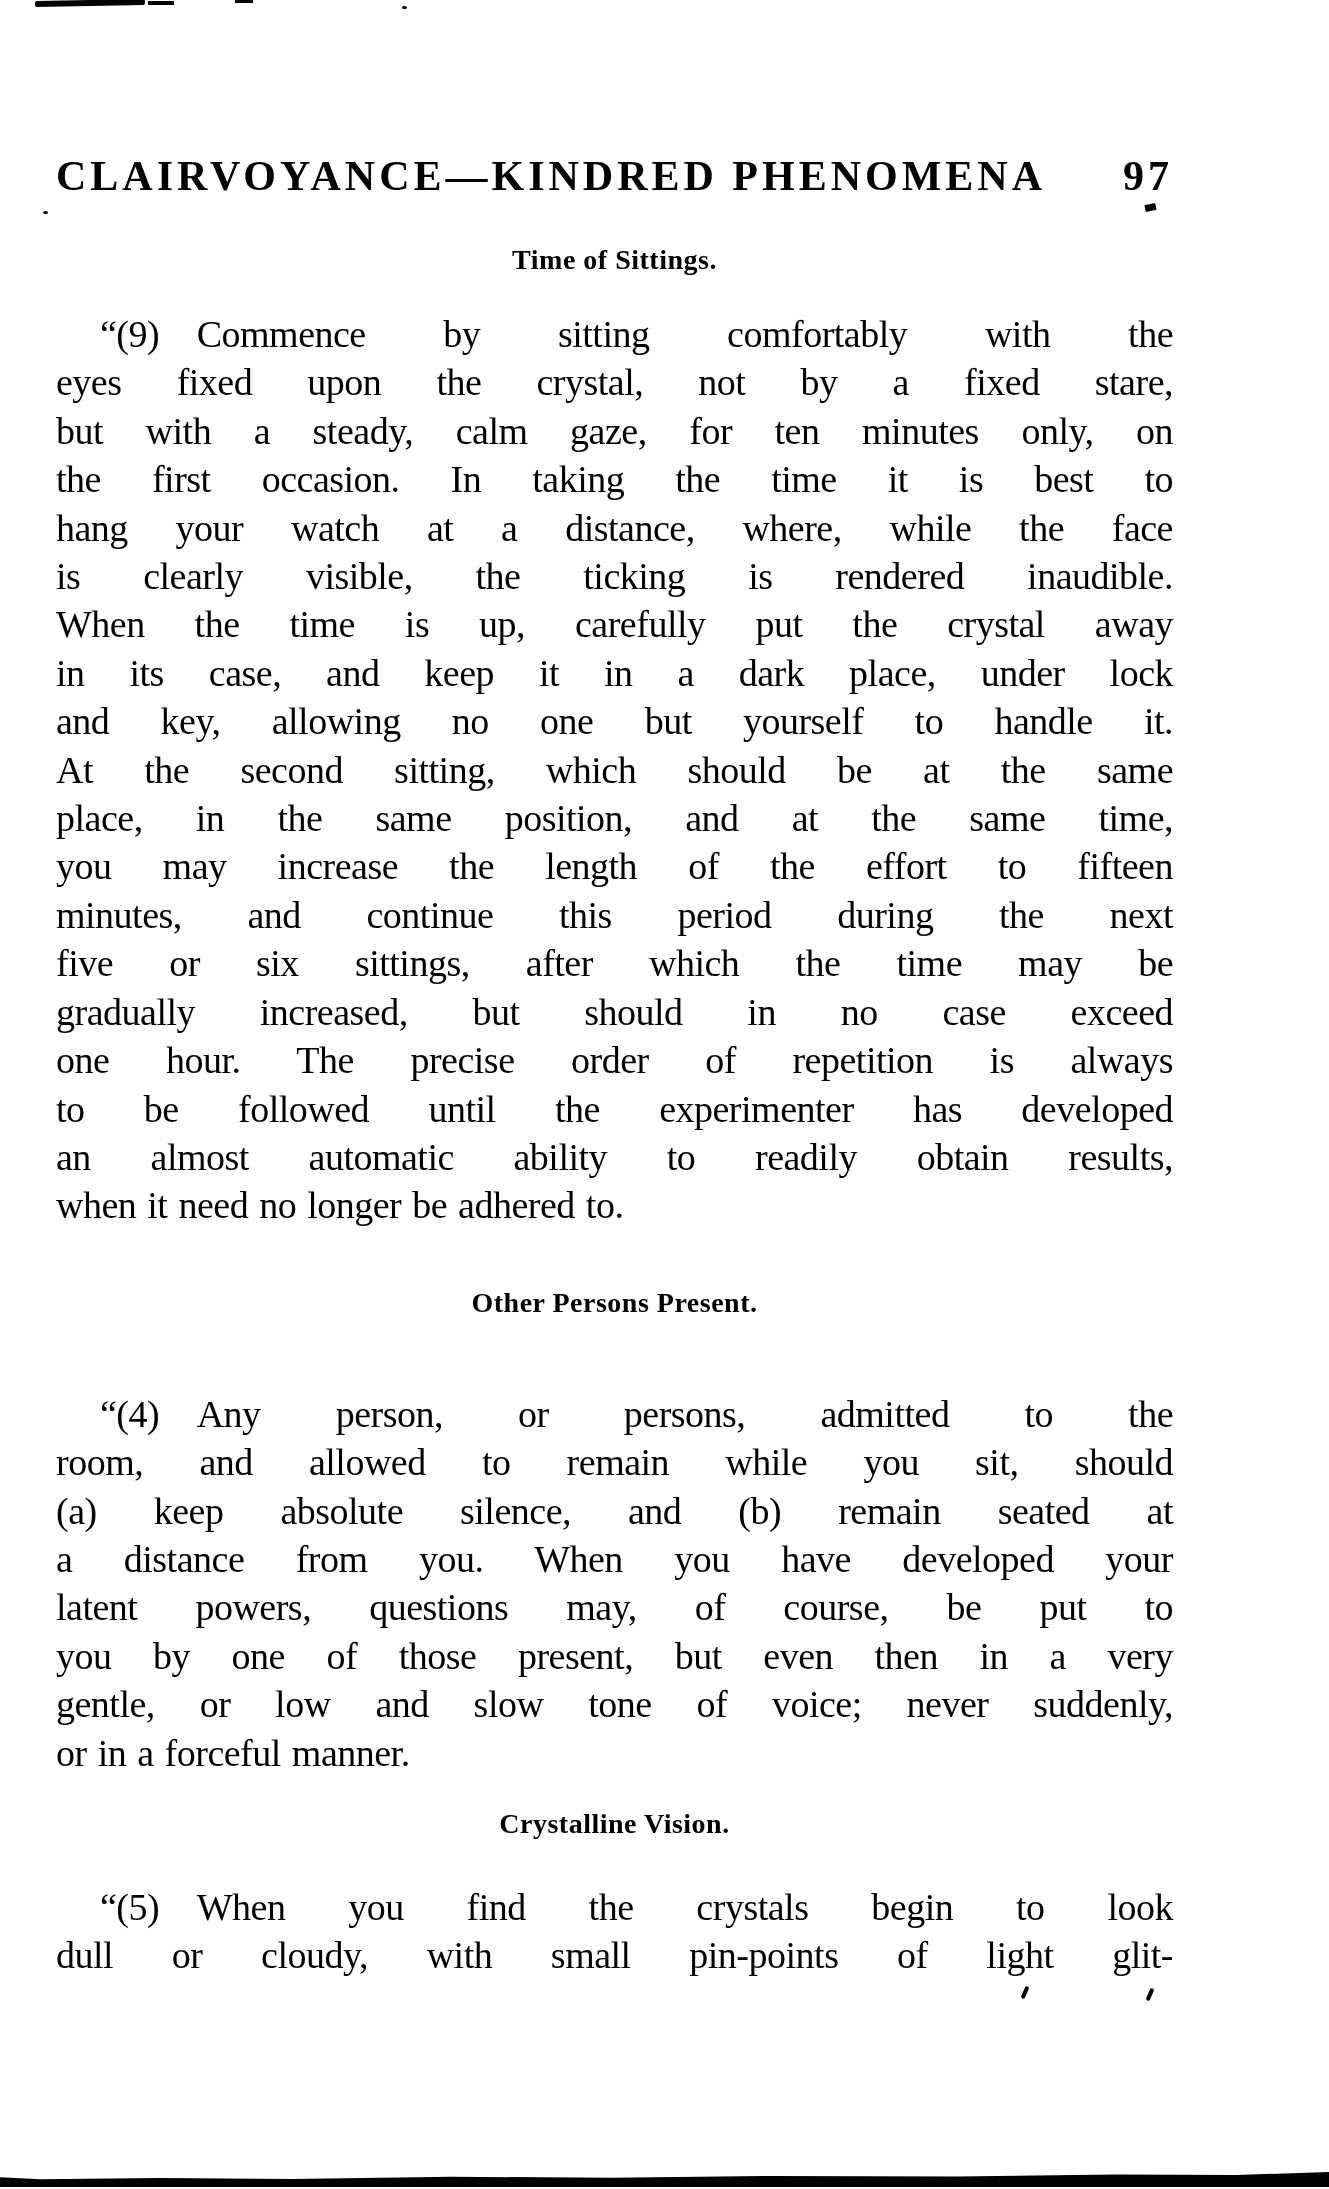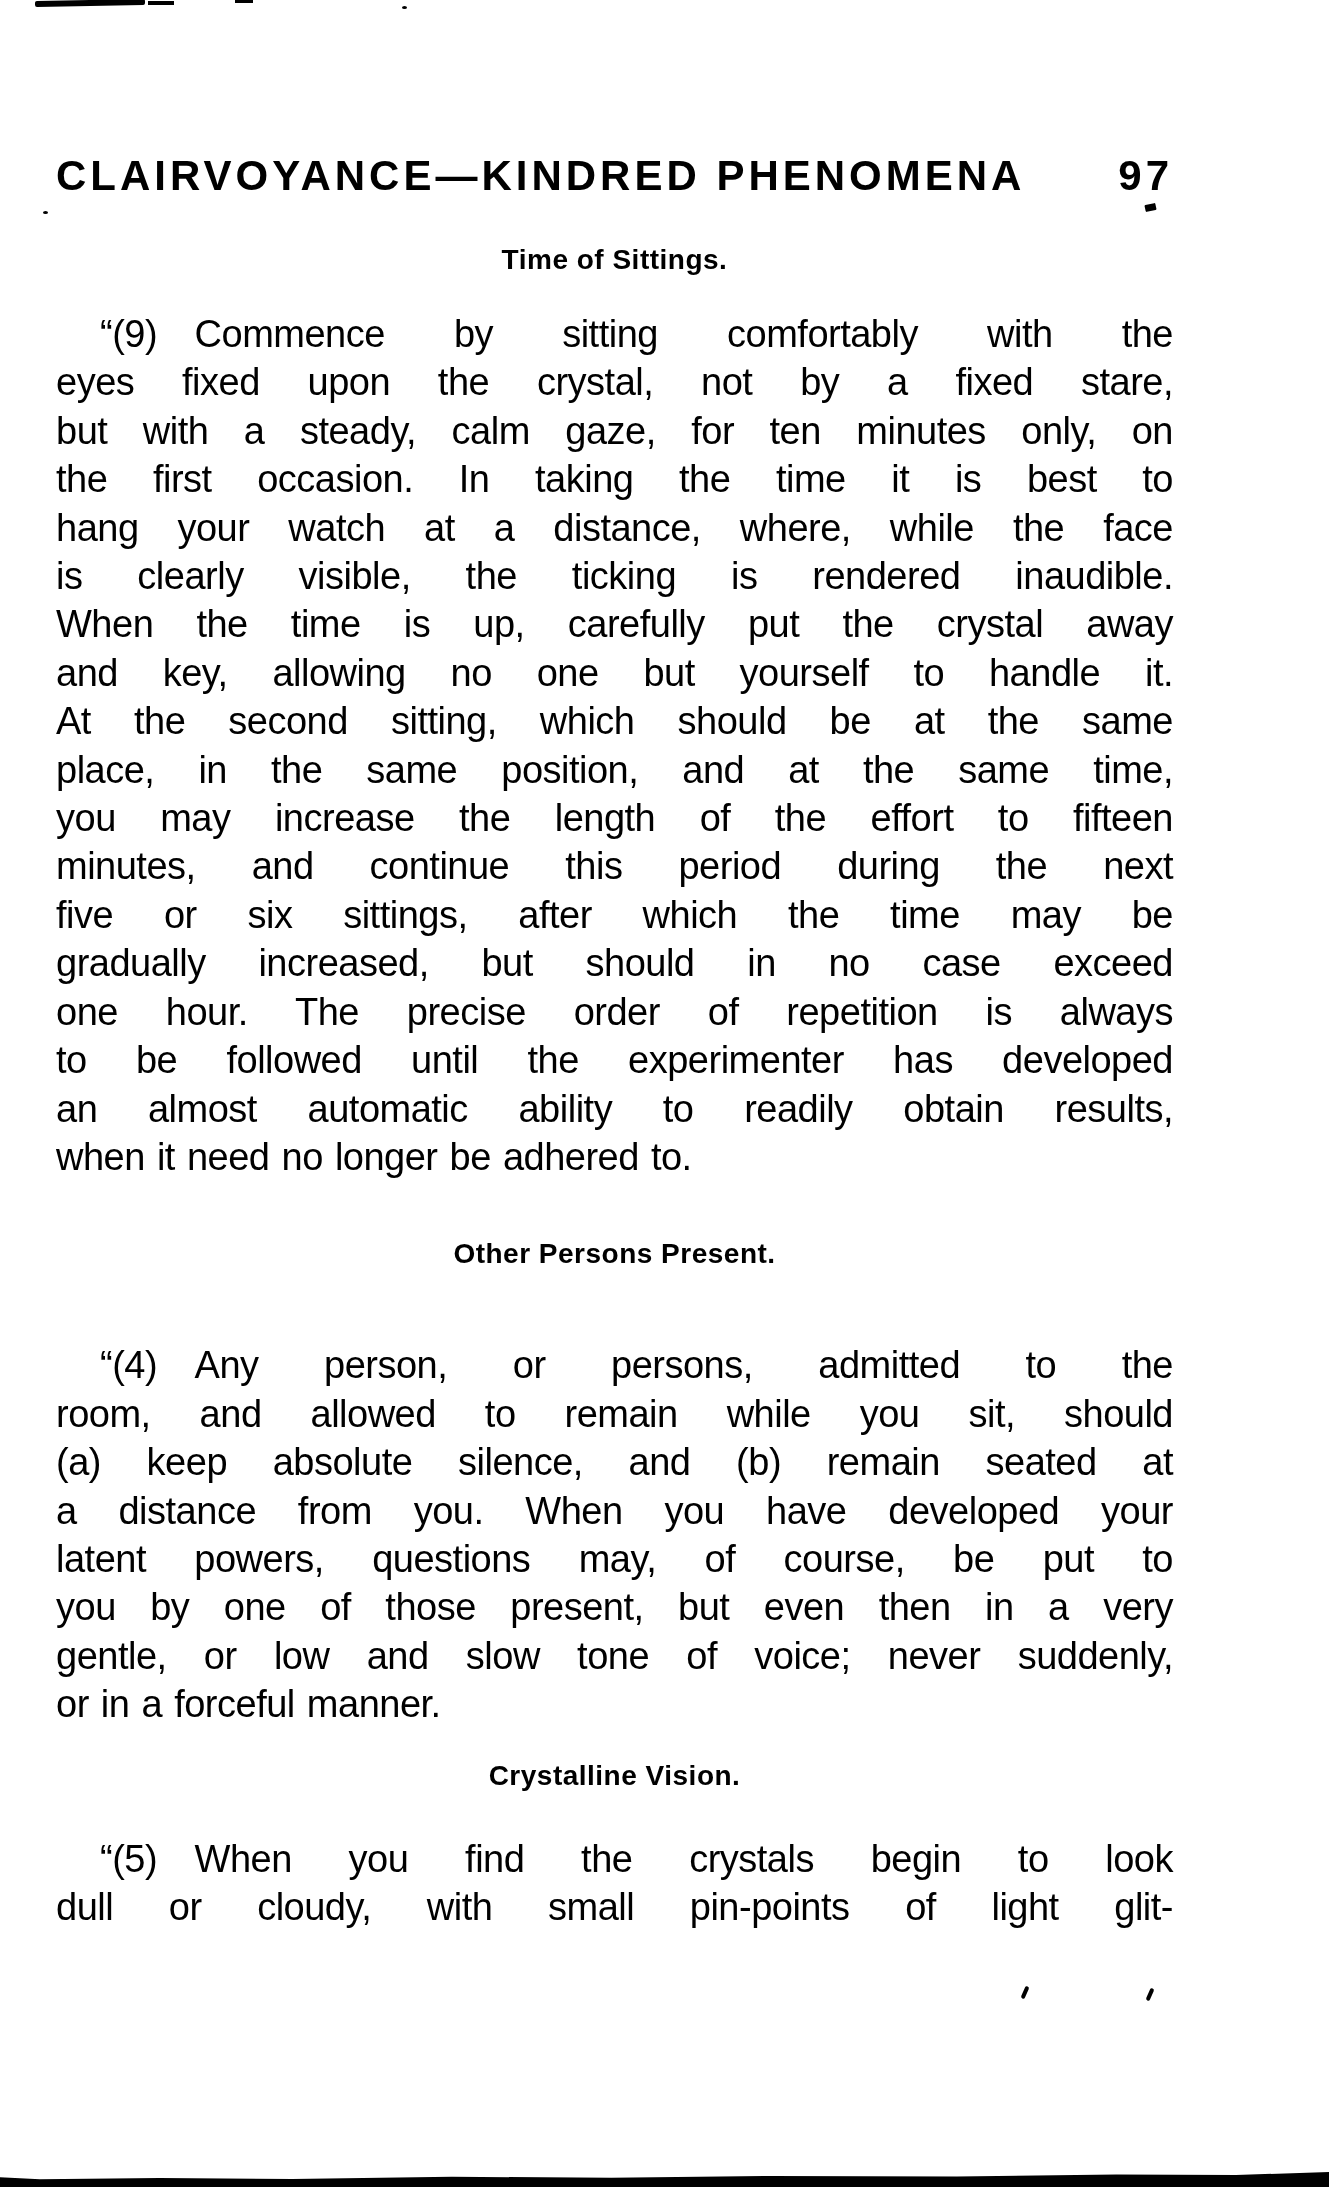--- a/index.html
+++ b/index.html
@@ -1,20 +1,20 @@
 <!DOCTYPE html>
 <html><head>
 <meta charset="utf-8">
 <style>
   html,body{margin:0;padding:0;background:#fff;}
   .page{
     position:relative;
     width:1329px;height:2189px;
     background:#fff;color:#000;
-    font-family:Liberation Sans, sans-serif;
+    font-family:Liberation Serif, serif;
     overflow:hidden;
   }
   .column{
     position:absolute;left:56px;top:0;width:1117px;
   }
   .header-row{
     margin-top:152px;
     display:flex;justify-content:space-between;align-items:baseline;
     font-weight:bold;font-size:42px;letter-spacing:4px;line-height:48px;
     white-space:nowrap;
@@ -64,20 +64,21 @@
         <div class="sec-0">
           <div class="sec-heading">Time of Sittings.</div>
           <div class="para">
             <div class="line indent">“(9) Commence by sitting comfortably with the</div>
             <div class="line">eyes fixed upon the crystal, not by a fixed stare,</div>
             <div class="line">but with a steady, calm gaze, for ten minutes only, on</div>
             <div class="line">the first occasion. In taking the time it is best to</div>
             <div class="line">hang your watch at a distance, where, while the face</div>
             <div class="line">is clearly visible, the ticking is rendered inaudible.</div>
             <div class="line">When the time is up, carefully put the crystal away</div>
+            <div class="line">in its case, and keep it in a dark place, under lock</div>
             <div class="line">and key, allowing no one but yourself to handle it.</div>
             <div class="line">At the second sitting, which should be at the same</div>
             <div class="line">place, in the same position, and at the same time,</div>
             <div class="line">you may increase the length of the effort to fifteen</div>
             <div class="line">minutes, and continue this period during the next</div>
             <div class="line">five or six sittings, after which the time may be</div>
             <div class="line">gradually increased, but should in no case exceed</div>
             <div class="line">one hour. The precise order of repetition is always</div>
             <div class="line">to be followed until the experimenter has developed</div>
             <div class="line">an almost automatic ability to readily obtain results,</div>

